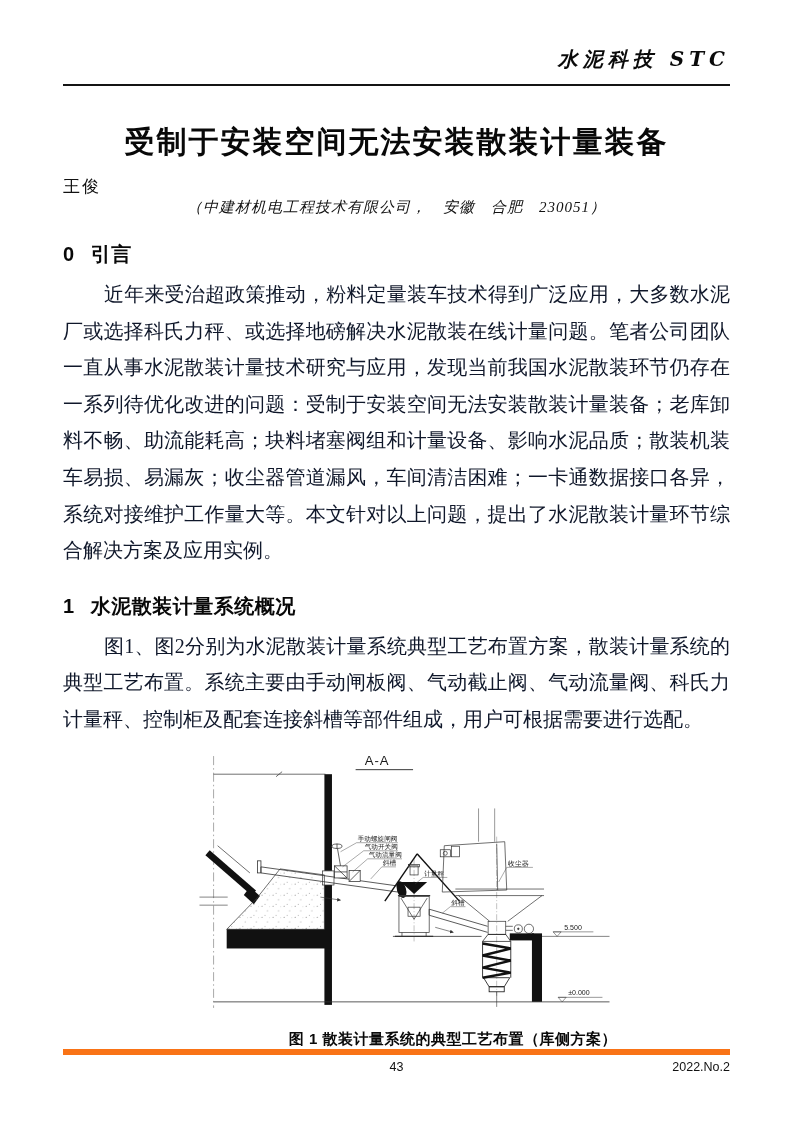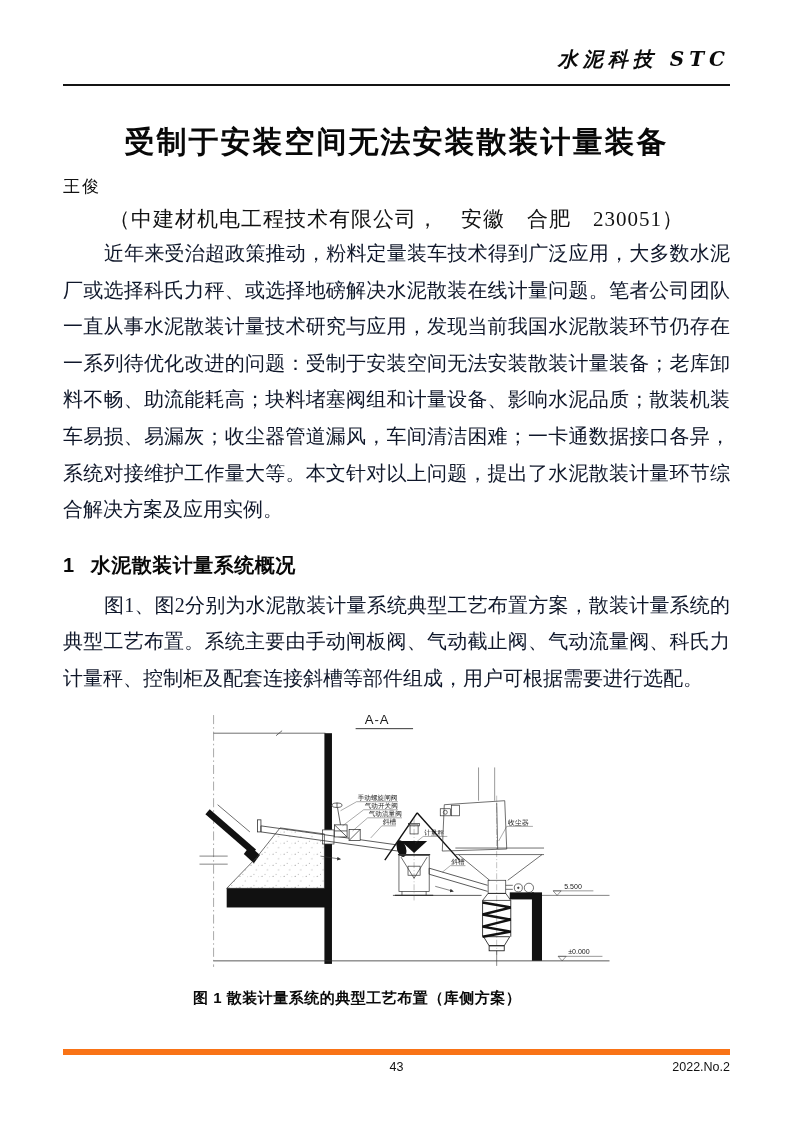--- a/index.html
+++ b/index.html
@@ -16,36 +16,36 @@
     font-size:20px;letter-spacing:5px;color:#0a0a0a;
   }
   .header-rule{border:none;border-top:2.5px solid #141414;margin:11px 0 0 0;}
   
   .article-title{
     margin-top:36px;text-align:center;
     font-family:"Liberation Sans", sans-serif;font-weight:700;
     font-size:30px;letter-spacing:2px;color:#080808;
   }
   .author{margin-top:12px;text-align:left;font-size:17px;letter-spacing:2px;}
-  .affiliation{margin-top:7px;text-align:center;font-size:21px;letter-spacing:1px;}
+  .affiliation{text-align:center;font-size:15px;letter-spacing:1px;font-style:italic;}
   
   .sec-heading{
     font-family:"Liberation Sans", sans-serif;font-weight:700;
     font-size:20px;margin:24px 0 8px 0;color:#080808;letter-spacing:0.5px;
   }
   .sec-heading .sec-num{margin-right:16px;}
   
   .para{
     font-size:20px;line-height:36.6px;text-align:justify;
     text-indent:2.05em;margin:2px 0 0 0;color:#0f172a;
   }
   
   .fig-wrap{width:424px;margin:10px 0 0 130px;}
   .fig-caption{
-    text-align:left;font-family:"Liberation Sans", sans-serif;
+    text-align:right;font-family:"Liberation Sans", sans-serif;
     font-weight:700;font-size:15px;margin-top:6px;color:#0a0a0a;letter-spacing:0.5px;
   }
   
   .footer{position:absolute;left:63px;right:63px;top:1049px;border-top:6px solid #f97316;}
   .footer-row{position:relative;height:24px;font-family:"Liberation Sans", sans-serif;font-size:12.5px;color:#111;}
   .footer-page{position:absolute;left:50%;top:5px;transform:translateX(-50%);}
   .footer-issue{position:absolute;right:0;top:5px;}
   svg text{font-family:"Liberation Sans", sans-serif;fill:#1a1a1a;}
 </style>
 </head>
@@ -54,20 +54,23 @@
 <div class="page">
 
   <div class="content">
     <div class="journal-header">水泥科技 STC</div>
     <hr class="header-rule">
 
     <div class="article-title">受制于安装空间无法安装散装计量装备</div>
     <div class="author">王俊</div>
     <div class="affiliation">（中建材机电工程技术有限公司，　安徽　合肥　230051）</div>
 
+    <div class="sec-heading">
+      <span class="sec-num">0</span><span>引言</span>
+    </div>
     <p class="para">近年来受治超政策推动，粉料定量装车技术得到广泛应用，大多数水泥厂或选择科氏力秤、或选择地磅解决水泥散装在线计量问题。笔者公司团队一直从事水泥散装计量技术研究与应用，发现当前我国水泥散装环节仍存在一系列待优化改进的问题：受制于安装空间无法安装散装计量装备；老库卸料不畅、助流能耗高；块料堵塞阀组和计量设备、影响水泥品质；散装机装车易损、易漏灰；收尘器管道漏风，车间清洁困难；一卡通数据接口各异，系统对接维护工作量大等。本文针对以上问题，提出了水泥散装计量环节综合解决方案及应用实例。</p>
 
     <div class="sec-heading">
       <span class="sec-num">1</span><span>水泥散装计量系统概况</span>
     </div>
     <p class="para">图1、图2分别为水泥散装计量系统典型工艺布置方案，散装计量系统的典型工艺布置。系统主要由手动闸板阀、气动截止阀、气动流量阀、科氏力计量秤、控制柜及配套连接斜槽等部件组成，用户可根据需要进行选配。</p>
 
     <div class="fig-wrap">
       <svg width="424" height="272" viewBox="0 0 420 270">
         <defs>

